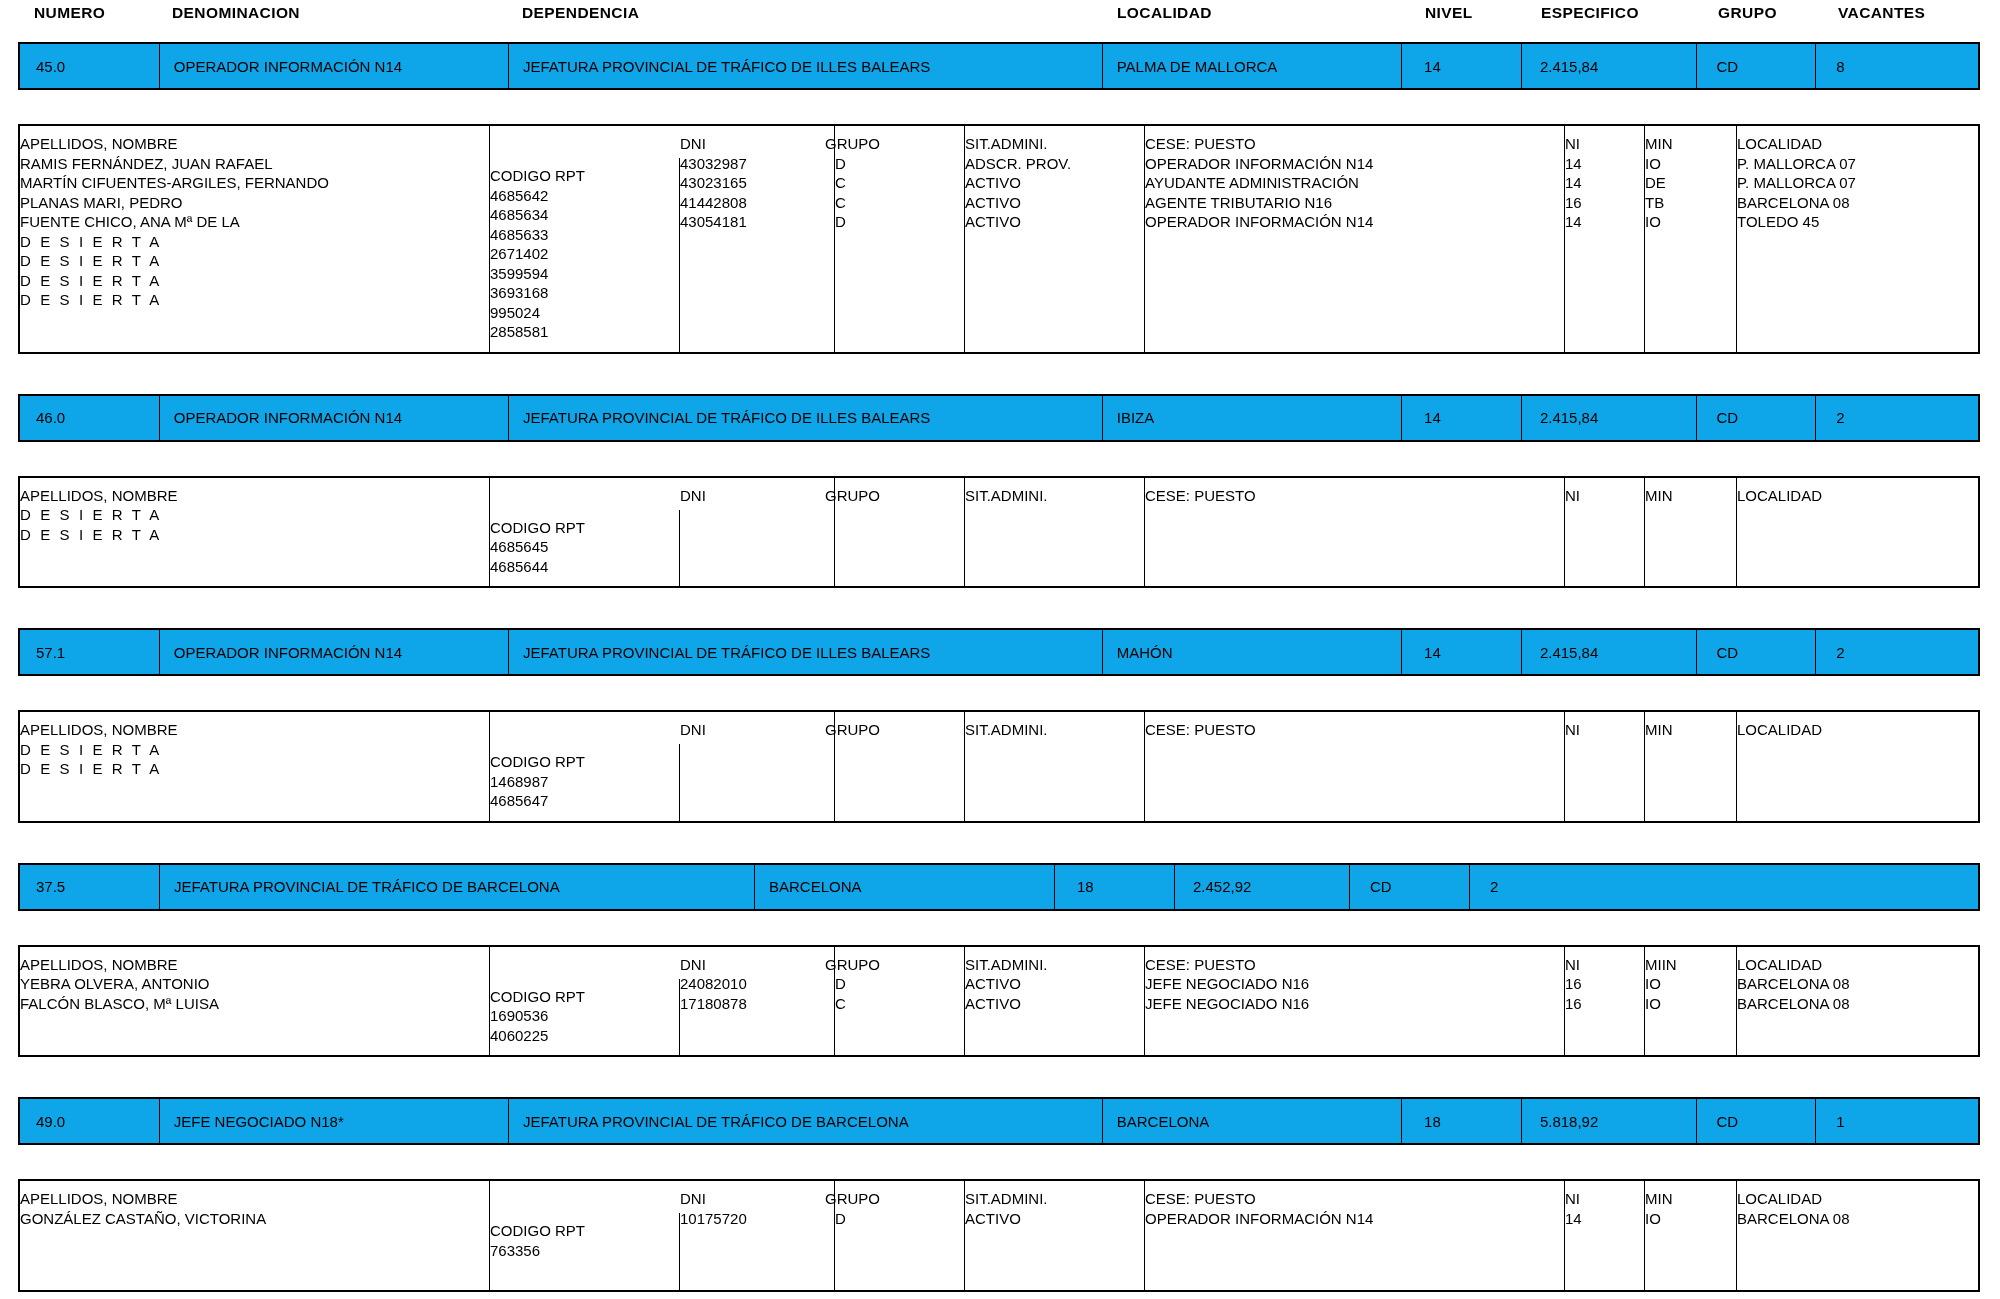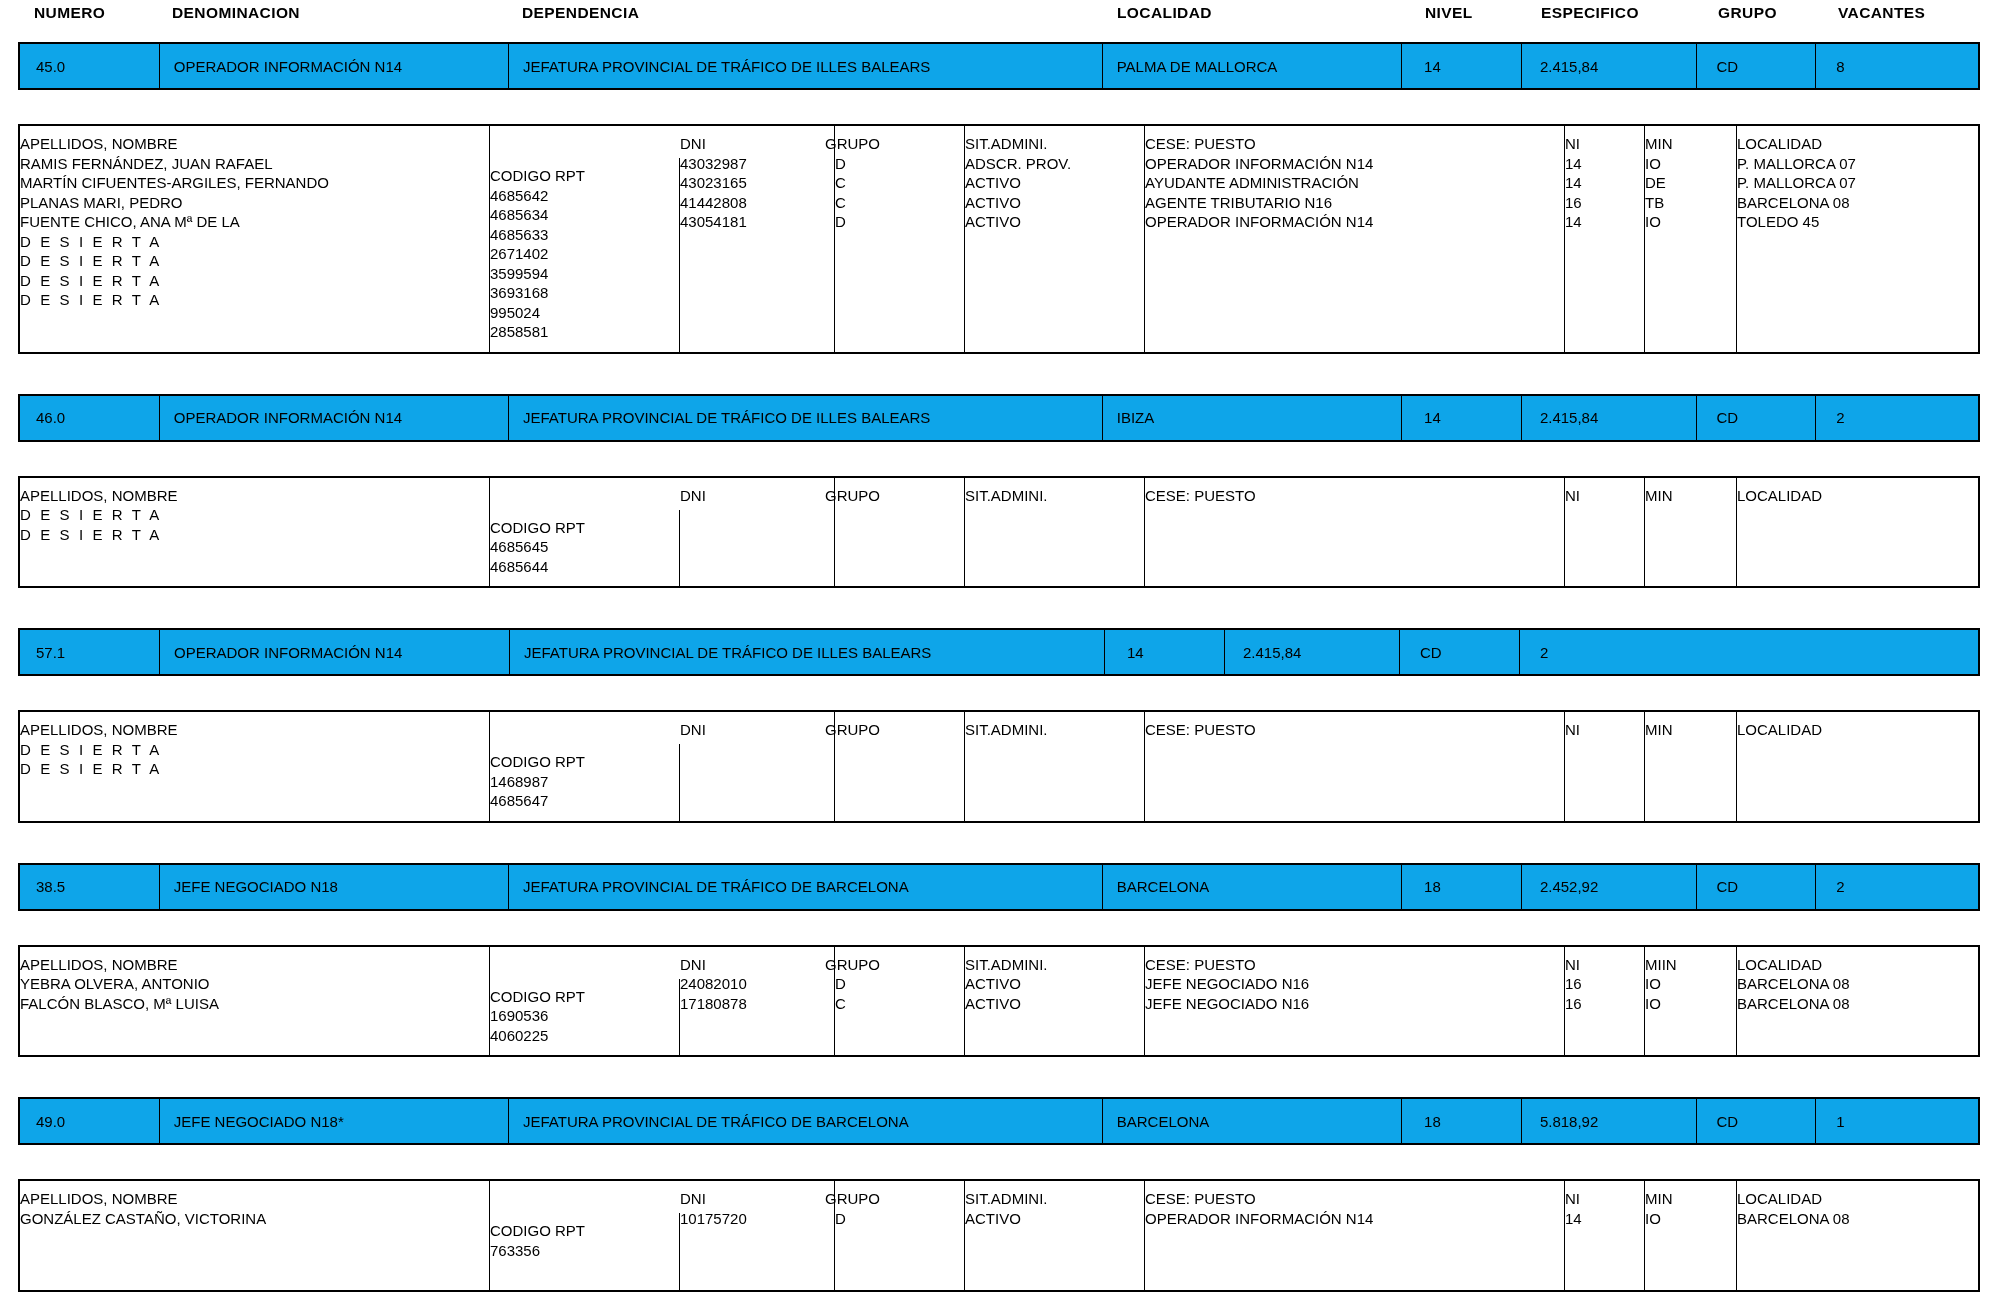--- a/index.html
+++ b/index.html
@@ -305,20 +305,21 @@
         <div class="line">&nbsp;</div>
       </div>
     </div>
 
     <div class="gap-lg"></div>
 
     <div class="puesto">
       <div class="w-num">57.1</div>
       <div class="w-den">OPERADOR INFORMACIÓN N14</div>
       <div class="w-dep">JEFATURA PROVINCIAL DE TRÁFICO DE ILLES BALEARS</div>
+      <div class="w-loc">MAHÓN</div>
       <div class="w-niv">14</div>
       <div class="w-esp">2.415,84</div>
       <div class="w-gru">CD</div>
       <div class="w-vac">2</div>
     </div>
 
     <div class="gap-md"></div>
 
     <div class="detail">
       <div class="cell c-ape">
@@ -364,22 +365,21 @@
       <div class="cell c-localidad">
         <div class="line hdr">LOCALIDAD</div>
         <div class="line">&nbsp;</div>
         <div class="line">&nbsp;</div>
       </div>
     </div>
 
     <div class="gap-lg"></div>
 
     <div class="puesto">
-      <div class="w-num">38.5</div>
-      <div class="w-den">JEFE NEGOCIADO N18</div>
+      <div class="w-num">37.5</div>
       <div class="w-dep">JEFATURA PROVINCIAL DE TRÁFICO DE BARCELONA</div>
       <div class="w-loc">BARCELONA</div>
       <div class="w-niv">18</div>
       <div class="w-esp">2.452,92</div>
       <div class="w-gru">CD</div>
       <div class="w-vac">2</div>
     </div>
 
     <div class="gap-md"></div>
 

